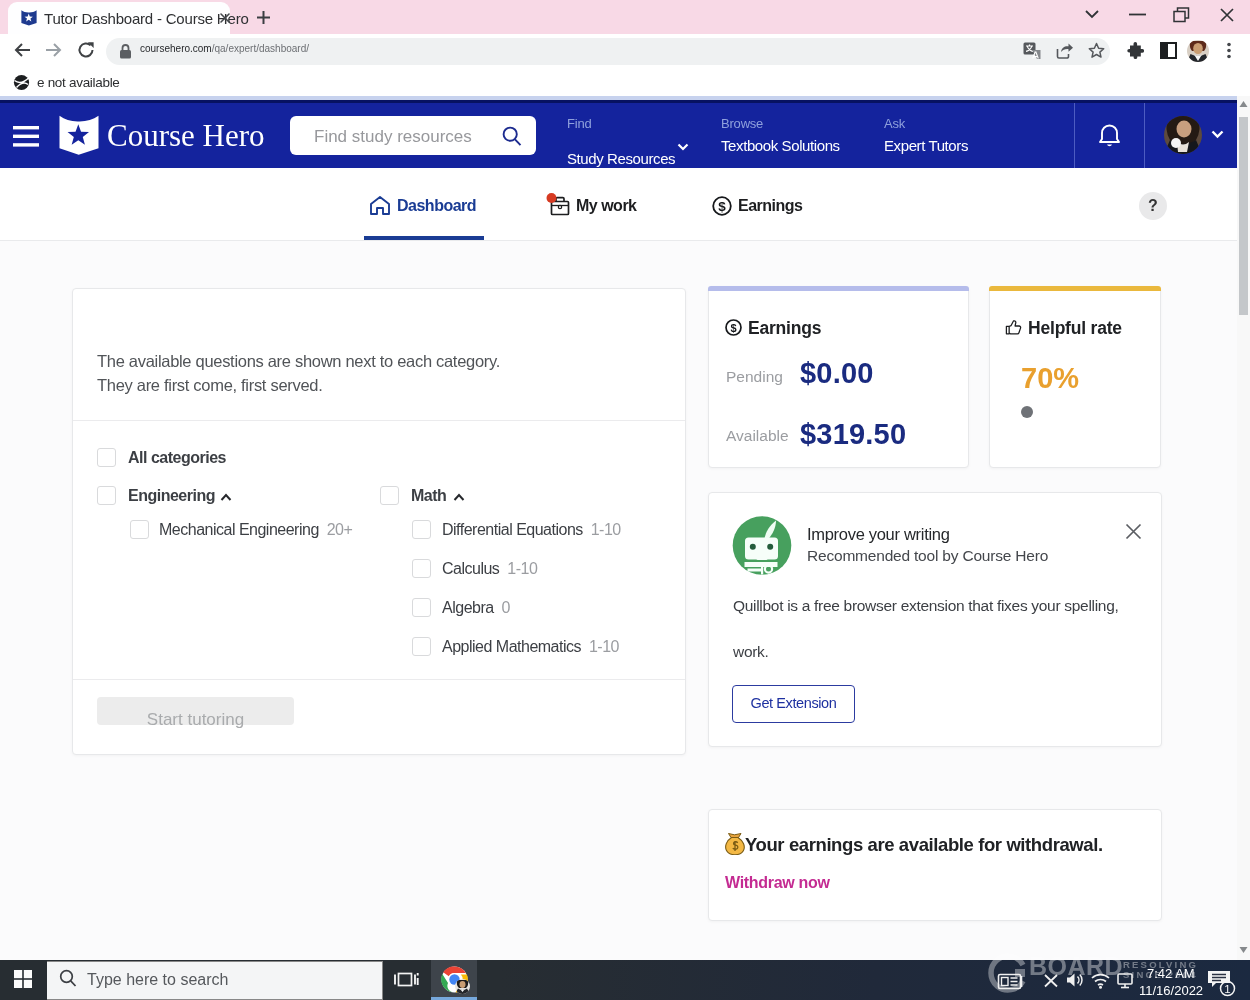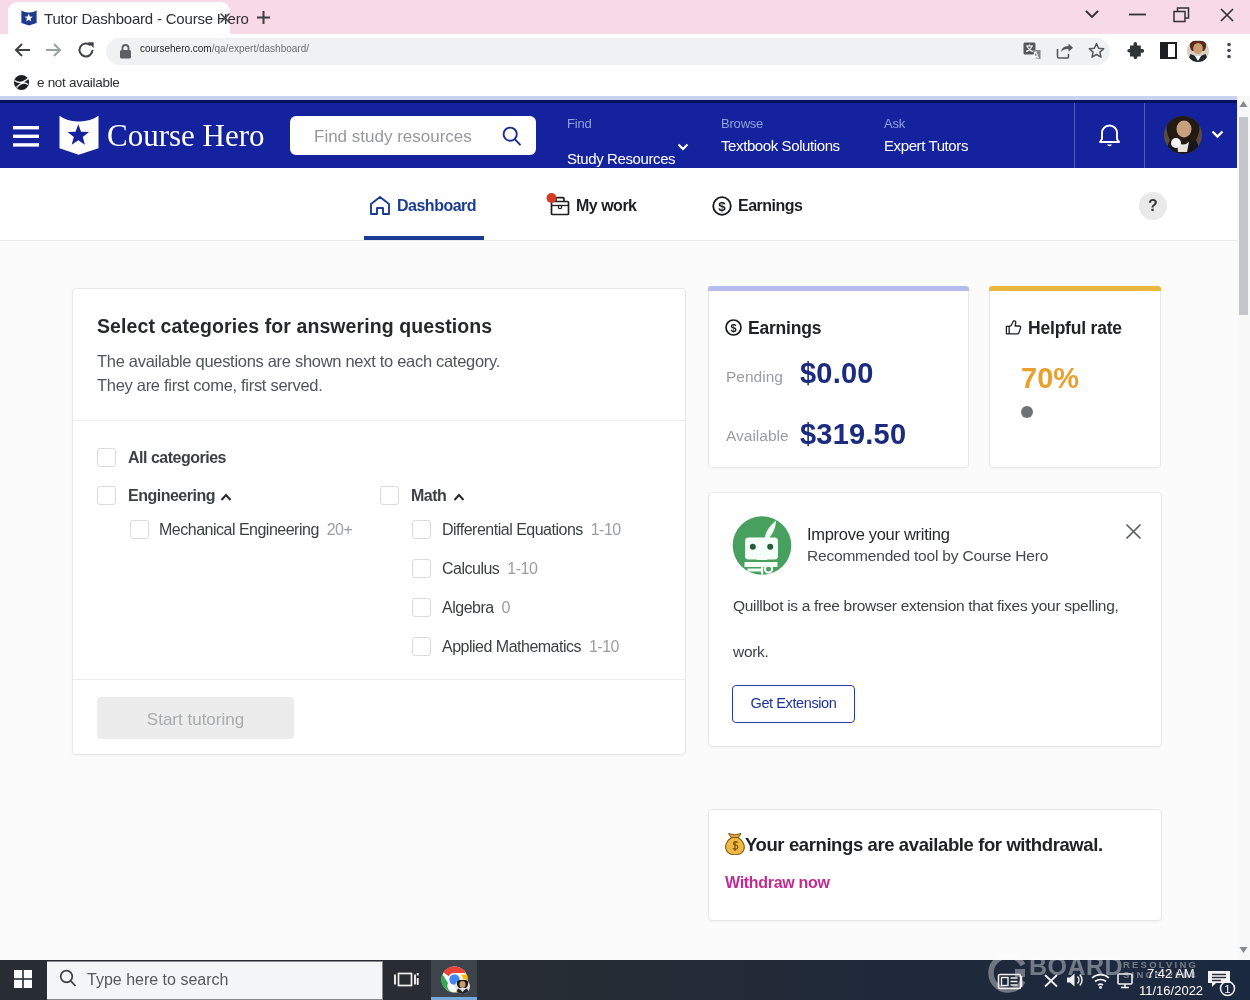--- a/index.html
+++ b/index.html
@@ -39,21 +39,21 @@
 #content { left:0; top:241px; width:1237px; height:719px; background:#fbfbfc; }
 .card { position:absolute; background:#fff; border:1px solid #e7e8ea; border-radius:4px; box-shadow:0 1px 3px rgba(0,0,0,0.04); }
 #leftcard { left:72px; top:288px; width:614px; height:467px; }
 #lc-title { left:24px; top:26px; font-size:19.5px; letter-spacing:-0.2px; font-weight:700; color:#26282b; letter-spacing:0.1px; }
 .lc-para { left:24px; font-size:16.5px; color:#515458; letter-spacing:-0.3px; }
 .divider { position:absolute; left:0; width:100%; height:1px; background:#ebebed; }
 .cb { position:absolute; width:19px; height:19px; border:1px solid #d9dadc; border-radius:3px; background:#fff; }
 .cl { position:absolute; font-size:16px; color:#3c3f44; letter-spacing:-0.5px; }
 .bold { font-weight:700; }
 .grey { color:#9b9da1; }
-#startbtn { left:24px; top:408px; width:197px; height:42px; background:#ececec; border-radius:4px; color:#a9abad; font-size:17px; text-align:center; line-height:45px; }
+#startbtn { left:24px; top:408px; width:197px; height:28px; background:#ececec; border-radius:4px; color:#a9abad; font-size:17px; text-align:center; line-height:45px; }
 
 #earncard { left:708px; top:286px; width:261px; height:182px; }
 #earntop { left:708px; top:286px; width:261px; height:5px; background:#b5bceb; border-radius:3px 3px 0 0; }
 #helpcard { left:989px; top:286px; width:172px; height:182px; }
 #helptop { left:989px; top:286px; width:172px; height:5px; background:#eab83d; border-radius:3px 3px 0 0; }
 .cardhead { font-size:17.5px; font-weight:700; color:#202225; letter-spacing:-0.2px; }
 .moneylbl { font-size:15.5px; color:#9b9da1; }
 .moneyval { font-size:29px; font-weight:700; color:#1a2b80; letter-spacing:0.2px; }
 #rate { font-size:29px; font-weight:700; color:#e9a02e; letter-spacing:0px; }
 
@@ -260,21 +260,20 @@
   <circle cx="7.5" cy="9" r="5" fill="#d63a22"></circle>
 </svg>
 
 <svg class="abs" style="left:712px; top:196px;" width="20" height="20" viewBox="0 0 20 20">
   <circle cx="10" cy="10" r="8.8" stroke="#16181b" stroke-width="1.8" fill="none"></circle>
   <text x="10" y="15" font-size="13.5" font-weight="bold" fill="#16181b" text-anchor="middle" font-family="Liberation Sans, sans-serif">$</text>
 </svg>
 
 <div class="abs" id="content"></div>
 <div class="card" id="leftcard">
-  <div class="abs" id="lc-title">Select categories for answering questions</div>
   <div class="abs lc-para" style="top:63px;">The available questions are shown next to each category.</div>
   <div class="abs lc-para" style="top:87px;">They are first come, first served.</div>
   <div class="divider" style="top:131px;"></div>
   <div class="cb" style="left:24px; top:159px;"></div>
   <div class="cl bold" style="left:55px; top:160px;">All categories</div>
   <div class="cb" style="left:24px; top:197px;"></div>
   <div class="cl bold" style="left:55px; top:198px;">Engineering</div>
   <svg class="abs" style="left:147px; top:204px;" width="12" height="9" viewBox="0 0 12 9">
       <path d="M1.5 7 L6 2 L10.5 7" stroke="#26282c" stroke-width="2" fill="none"></path>
     </svg>

